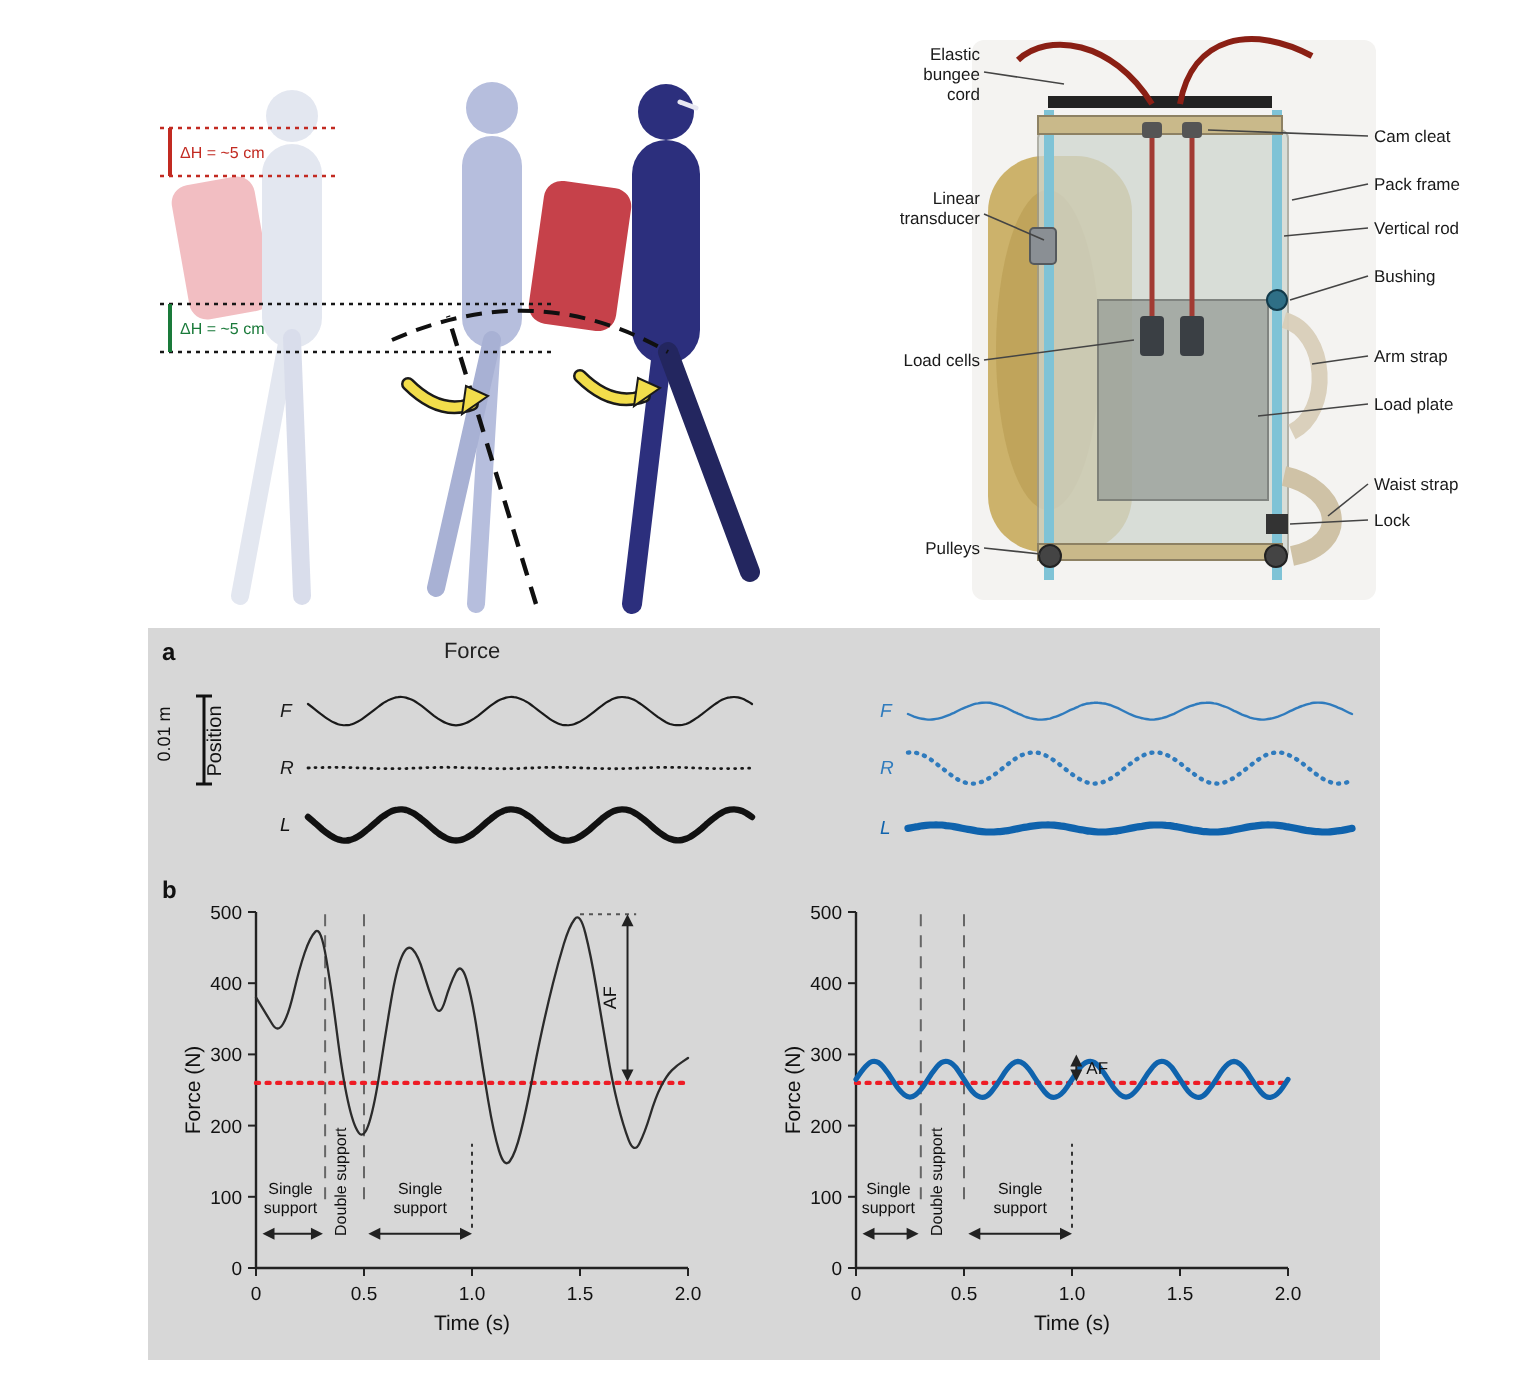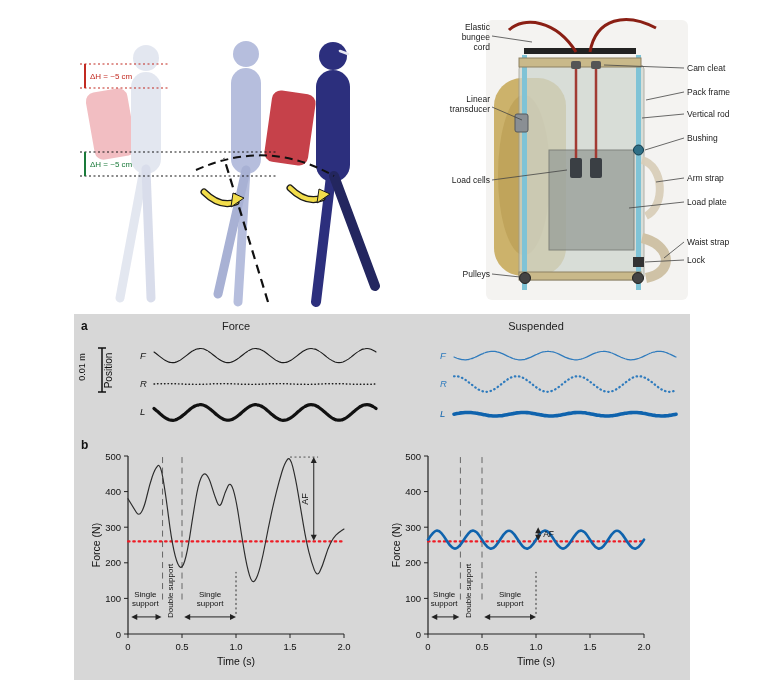--- a/index.html
+++ b/index.html
@@ -160,21 +160,20 @@
     <text x="263" y="131" class="lab">Bushing</text>
     <text x="263" y="171" class="lab">Arm strap</text>
     <text x="263" y="195" class="lab">Load plate</text>
     <text x="263" y="235" class="lab">Waist strap</text>
     <text x="263" y="253" class="lab">Lock</text>
   </svg>
 
   <div id="graphs">
     <div class="pl" id="pa">a</div>
     <div class="ct" id="title-locked">Force</div>
-    <div class="ct" id="title-susp">Suspended</div>
 
     <div class="rot" id="lbl-scalebar">0.01 m</div>
     <svg id="scalebar" width="20" height="56">
       <line x1="10" y1="6" x2="10" y2="50" stroke="#111" stroke-width="1.5"></line>
       <line x1="6" y1="6" x2="14" y2="6" stroke="#111" stroke-width="1.5"></line>
       <line x1="6" y1="50" x2="14" y2="50" stroke="#111" stroke-width="1.5"></line>
     </svg>
     <div class="rot" id="lbl-position">Position</div>
 
     <svg class="poschart" id="pos-locked" viewBox="0 0 240 96">

